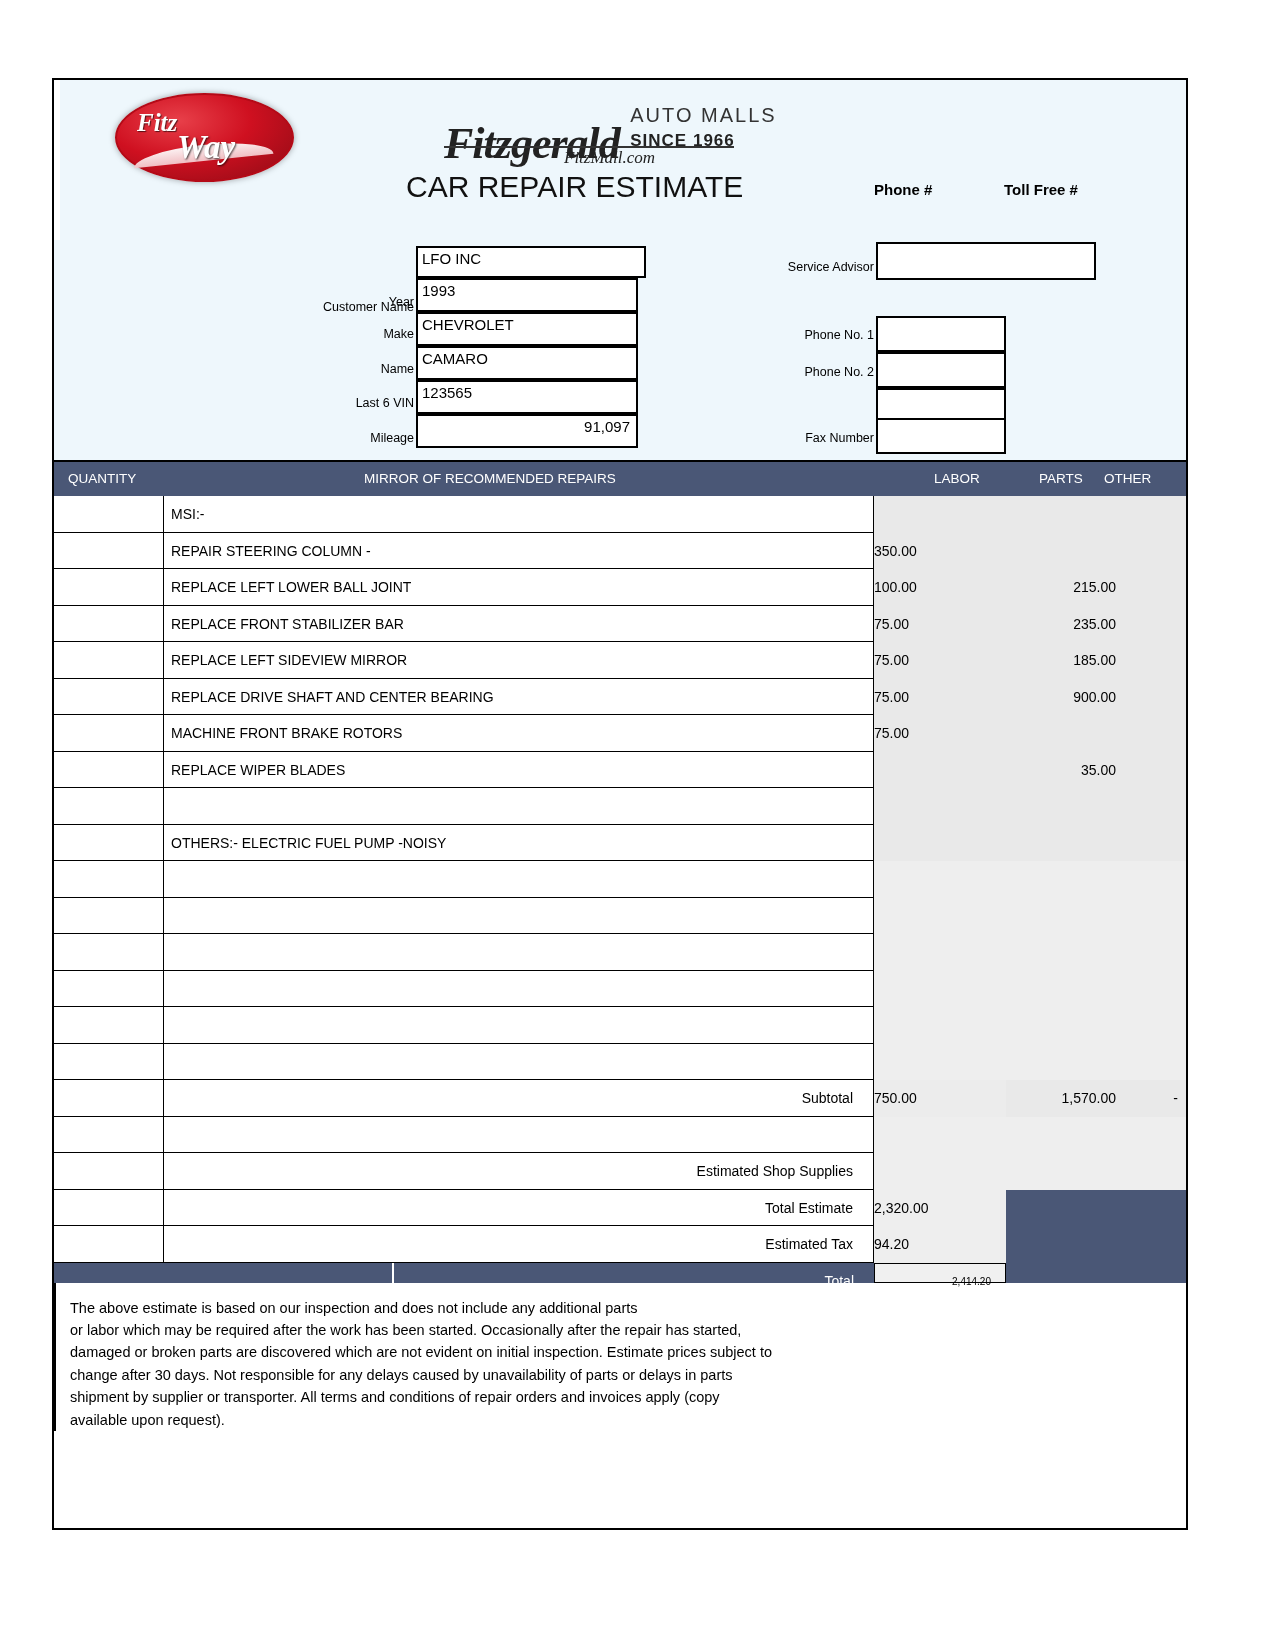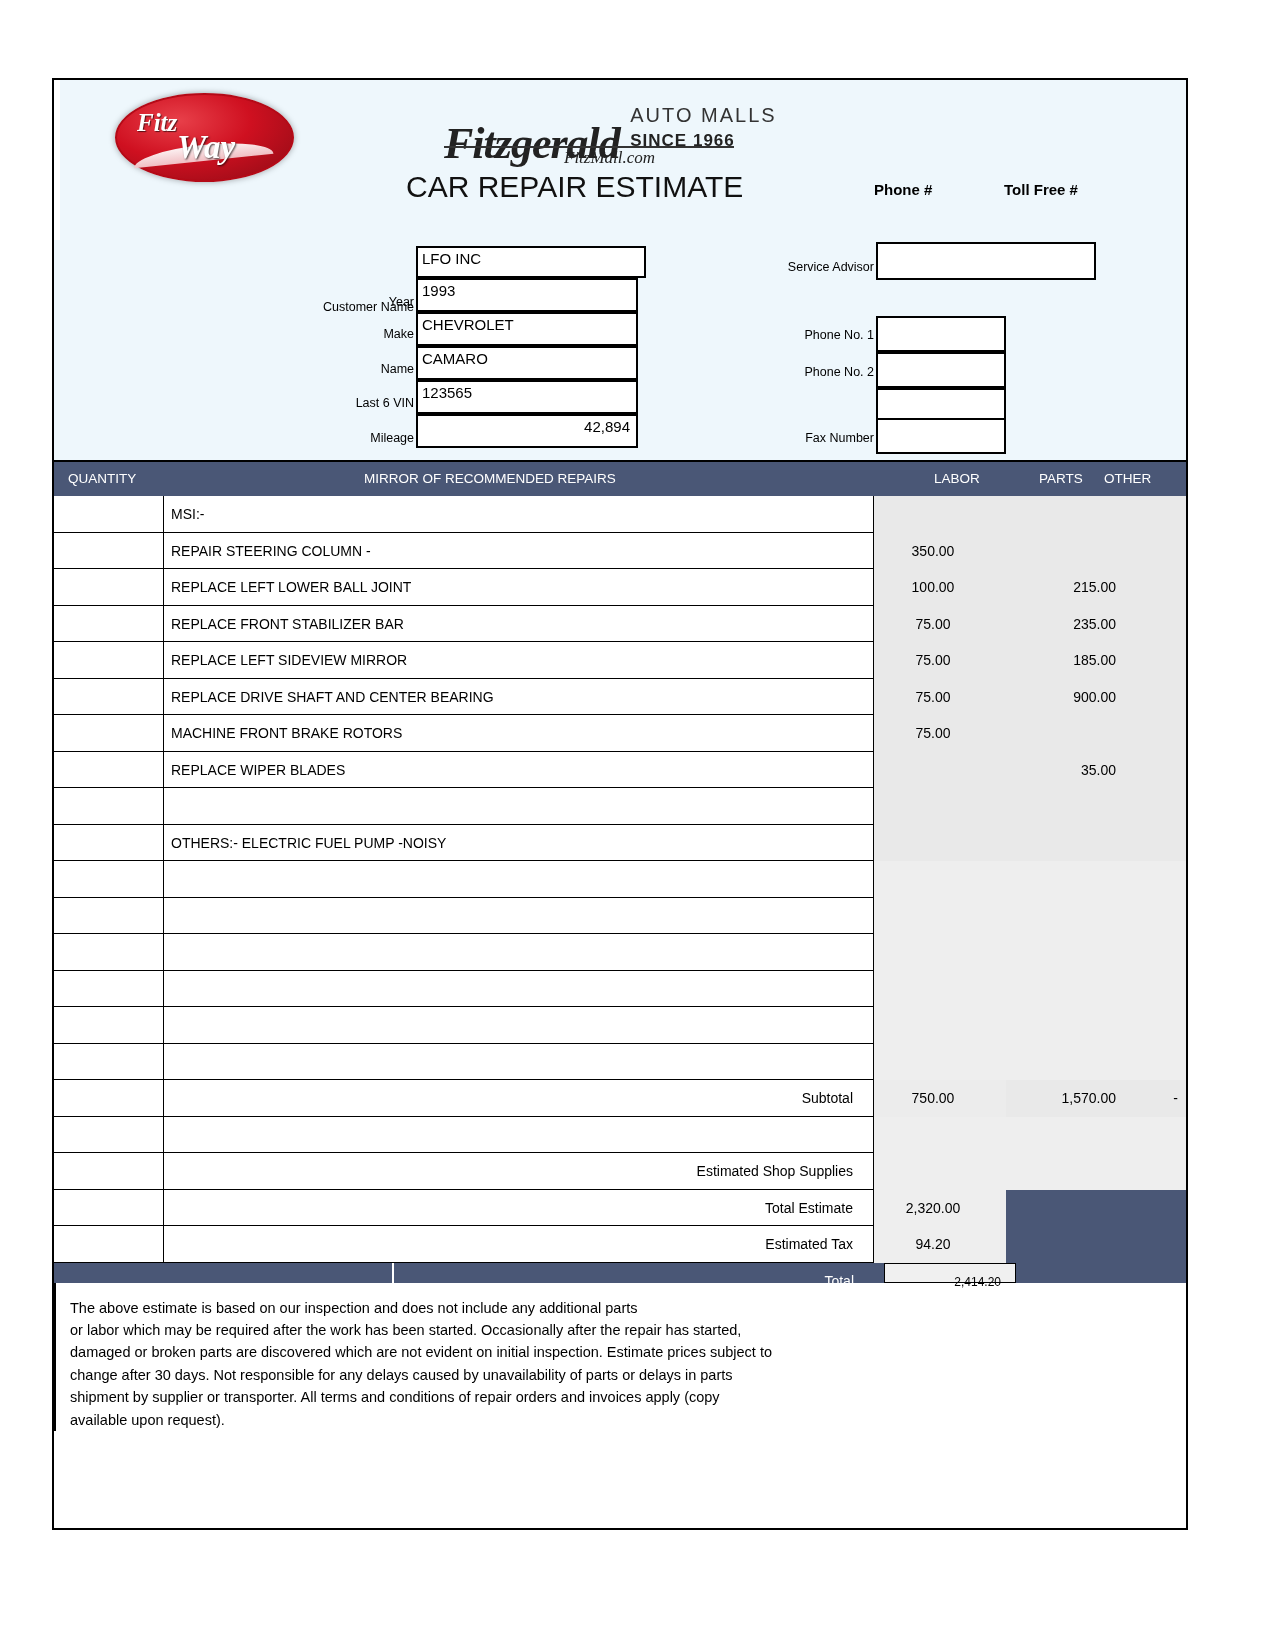--- a/index.html
+++ b/index.html
@@ -198,42 +198,42 @@
   .cell {
     position: absolute;
     top: 0;
     height: 100%;
     box-sizing: border-box;
     font-size: 14px;
     line-height: 36.5px;
   }
   .c-qty    { left: 0;    width: 110px; border-right: 1.5px solid #000; border-bottom: 1.5px solid #000; }
   .c-det    { left: 110px; width: 710px; border-right: 1.5px solid #000; border-bottom: 1.5px solid #000; padding-left: 7px; }
-  .c-labor  { left: 820px; width: 132px; background: #e9e9e9; text-align: center; padding-right: 14px; }
+  .c-labor  { left: 820px; width: 132px; background: #e9e9e9; text-align: left; padding-right: 14px; }
   .c-parts  { left: 952px; width: 122px; background: #e9e9e9; text-align: right; padding-right: 12px; }
   .c-other  { left: 1074px; width: 58px; background: #e9e9e9; text-align: right; padding-right: 8px; }
   .det-label-right { text-align: right; padding-right: 20px; font-size: 14px; }
 
   .dark { background: #4a5776 !important; }
   .lightcell { background: #eeeeee !important; }
 
   .totals-row .c-labor { background:#ececec; }
   .bottom-bar {
     position: relative;
     height: 20px;
     background: #4a5776;
   }
   .bottom-bar .seg {
     position: absolute;
     top: 0; height: 100%;
     box-sizing: border-box;
   }
   .seg-a { left: 0; width: 340px; border-right: 2px solid #fff; }
   .seg-b { left: 340px; width: 480px; color:#fff; font-size:14px; line-height:36px; text-align:right; padding-right:20px; }
-  .seg-c { left: 820px; width: 132px; background:#f0f0f0; color:#000; font-size:12px; line-height:36px; text-align:right; padding-right:14px; border:1.5px solid #000;margin-left:10px; }
+  .seg-c { left: 820px; width: 132px; background:#f0f0f0; color:#000; font-size:10px; line-height:36px; text-align:right; padding-right:14px; border:1.5px solid #000; }
   .seg-d { left: 952px; width: 180px; }
 
   .disclaimer {
     position: relative;
     padding: 14px 16px 0 16px;
     font-size: 14.5px;
     line-height: 1.55;
   }
   .disclaimer div { white-space: pre; }
   .side-rule {
@@ -281,21 +281,21 @@
     <div class="fld-label" style="left:190px; top:247px; width:170px;">Make</div>
     <div class="fld-box" style="left:362px; top:232px; width:222px; height:34px;">CHEVROLET</div>
 
     <div class="fld-label" style="left:190px; top:282px; width:170px;">Name</div>
     <div class="fld-box" style="left:362px; top:266px; width:222px; height:34px;">CAMARO</div>
 
     <div class="fld-label" style="left:190px; top:316px; width:170px;">Last 6 VIN</div>
     <div class="fld-box" style="left:362px; top:300px; width:222px; height:34px;">123565</div>
 
     <div class="fld-label" style="left:190px; top:351px; width:170px;">Mileage</div>
-    <div class="fld-box num" style="left:362px; top:334px; width:222px; height:34px;">42,894</div>
+    <div class="fld-box num" style="left:362px; top:334px; width:222px; height:34px;">91,097</div>
 
     <div class="fld-label" style="left:660px; top:180px; width:160px;">Service Advisor</div>
     <div class="fld-box" style="left:822px; top:162px; width:220px; height:38px;"></div>
 
     <div class="fld-label" style="left:660px; top:248px; width:160px;">Phone No. 1</div>
     <div class="fld-box" style="left:822px; top:236px; width:130px; height:36px;"></div>
 
     <div class="fld-label" style="left:660px; top:285px; width:160px;">Phone No. 2</div>
     <div class="fld-box" style="left:822px; top:272px; width:130px; height:36px;"></div>
 

